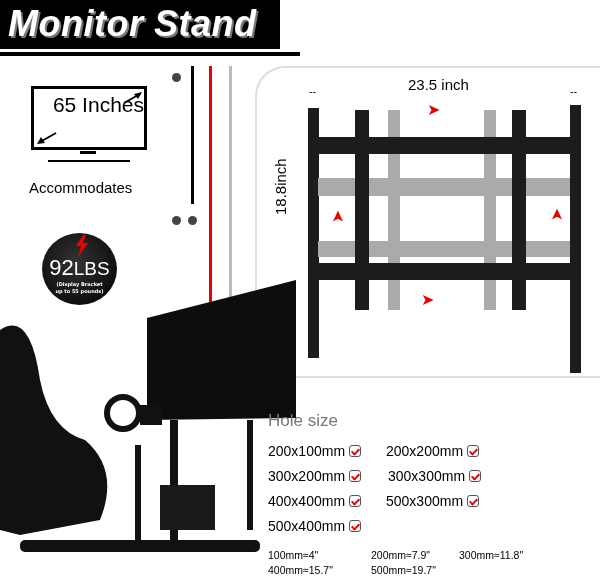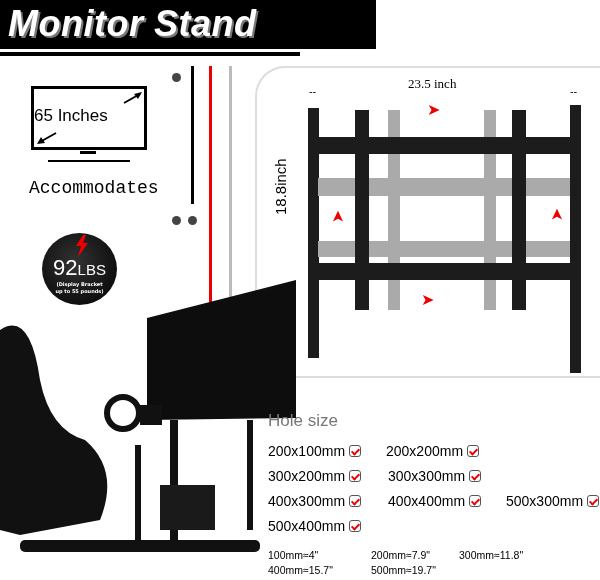--- a/index.html
+++ b/index.html
@@ -1,33 +1,33 @@
 <!DOCTYPE html>
 <html><head>
 <meta charset="utf-8">
 <style>
 *{box-sizing:border-box;margin:0;padding:0}
 body{width:600px;height:580px;background:#fff;position:relative;overflow:hidden;font-family:"DejaVu Sans",sans-serif}
-.banner{position:absolute;left:0;top:0;width:376px;height:49px;background:#000}
+.banner{position:absolute;left:0;top:0;width:280px;height:49px;background:#000}
 .banner-title{position:absolute;left:8px;top:3px;font-family:"Liberation Sans",sans-serif;font-weight:bold;font-style:italic;font-size:36px;color:#fff;letter-spacing:0.5px;text-shadow:2px 2px 0 #777}
 .banner-line{position:absolute;left:0;top:52px;width:300px;height:4px;background:#000}
 .tv-box{position:absolute;left:31px;top:86px;width:116px;height:64px;border:3px solid #000}
-.tv-label{position:absolute;left:0;width:100%;top:17px;text-align:left;font-size:17px;color:#000;font-family:"Liberation Sans",sans-serif}
+.tv-label{position:absolute;left:0;width:100%;top:4px;text-align:right;font-size:21px;color:#000;font-family:"Liberation Sans",sans-serif}
 .tv-stand{position:absolute;left:80px;top:151px;width:16px;height:3px;background:#000}
 .tv-base{position:absolute;left:48px;top:160px;width:82px;height:2px;background:#000}
-.accom{position:absolute;left:29px;top:175px;font-size:18px;line-height:26px;color:#000;font-family:Liberation Mono, monospace}
+.accom{position:absolute;left:29px;top:175px;font-size:15px;line-height:26px;color:#000;font-family:Liberation Sans, sans-serif}
 .lbs{position:absolute;left:42px;top:233px;width:75px;height:72px;border-radius:50%;background:radial-gradient(circle at 45% 40%,#333,#000);color:#fff;text-align:center}
 .lbs-val{position:absolute;top:22px;left:0;width:100%;font-size:22px;font-family:"Liberation Sans",sans-serif}
-.lbs-val small{font-size:15px}
+.lbs-val small{font-size:19px}
 .lbs-sub{position:absolute;top:48px;left:0;width:100%;font-size:5px;line-height:7px;font-weight:bold}
 .bolt{position:absolute;left:32px;top:2px;width:16px;height:22px}
 .dot{position:absolute;width:9px;height:9px;border-radius:50%;background:#444}
 .vline{position:absolute;width:3px}
 .panel{position:absolute;left:255px;top:66px;width:345px;height:312px;border:2px solid #ddd;border-right:none;border-radius:30px 0 0 30px;background:#fff}
-.dim-h{position:absolute;left:408px;top:76px;font-size:13px;color:#000;font-family:Liberation Serif, serif}
+.dim-h{position:absolute;left:408px;top:76px;font-size:15px;color:#000;font-family:Liberation Sans, sans-serif}
 .dim-v{position:absolute;left:272px;top:180px;font-size:15px;color:#000;transform:rotate(-90deg);transform-origin:left top;font-family:"Liberation Sans",sans-serif}
 .post{position:absolute;background:#1c1c1c}
 .bar{position:absolute;background:#1c1c1c}
 .gbar{position:absolute;background:#aaa}
 .arrow{position:absolute;color:#e00;font-size:16px;font-weight:bold}
 .scene{position:absolute;left:0;top:270px}
 .hole-title{position:absolute;left:268px;top:411px;font-size:17px;color:#777;font-family:"Liberation Sans",sans-serif}
 .holes{position:absolute;left:268px;top:438px;font-size:14px;font-family:"Liberation Sans",sans-serif}
 .hrow{height:25px;display:flex;align-items:center}
 .hcell{display:flex;align-items:center;margin-right:14px}
@@ -130,24 +130,20 @@
     <div class="hcell" style="width:106px">
         <span>300x200mm</span>
         <i class="chk"></i>
       </div>
     <div class="hcell" style="width:104px">
         <span>300x300mm</span>
         <i class="chk"></i>
       </div>
   </div>
   <div class="hrow">
-    <div class="hcell" style="width:106px">
-        <span>400x300mm</span>
-        <i class="chk"></i>
-      </div>
     <div class="hcell" style="width:104px">
         <span>400x400mm</span>
         <i class="chk"></i>
       </div>
     <div class="hcell">
         <span>500x300mm</span>
         <i class="chk"></i>
       </div>
   </div>
   <div class="hrow">

